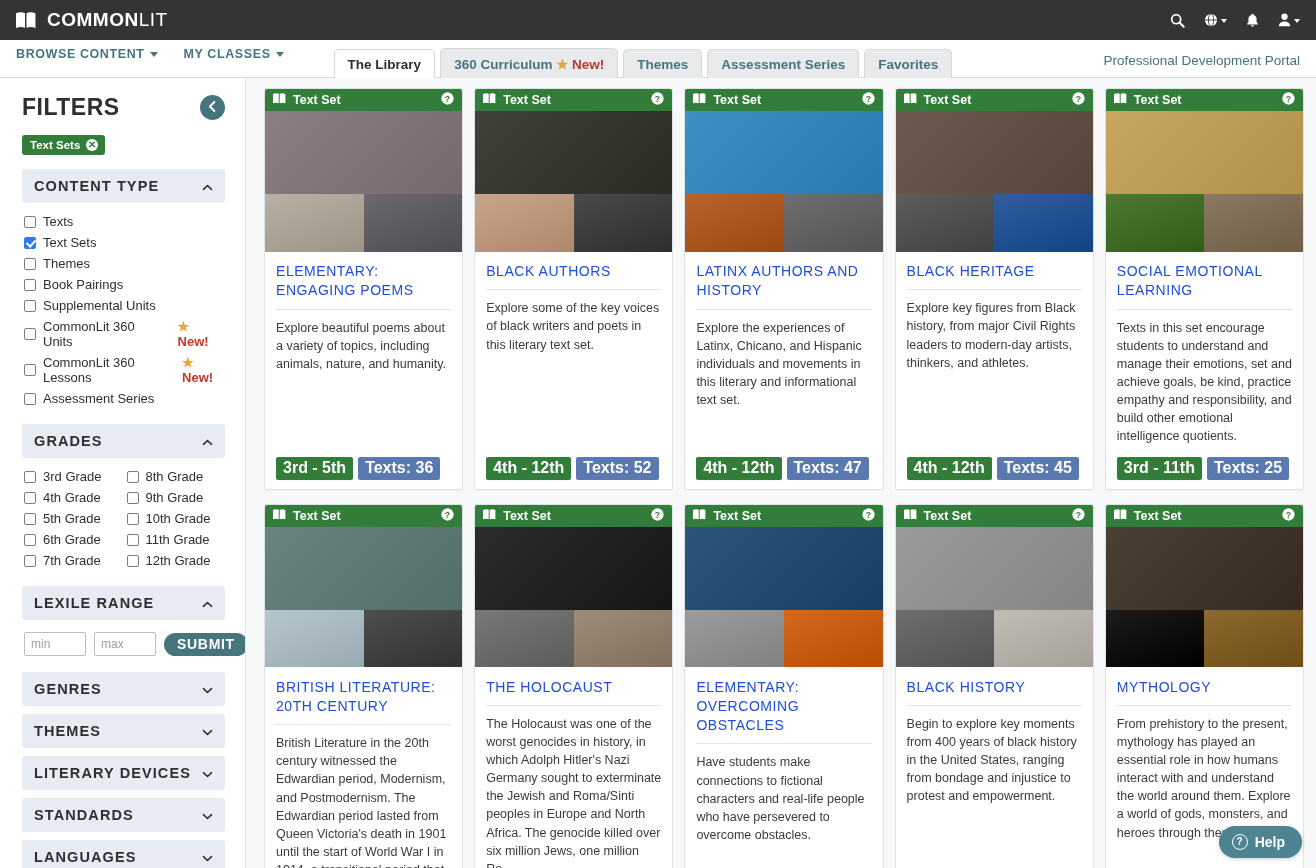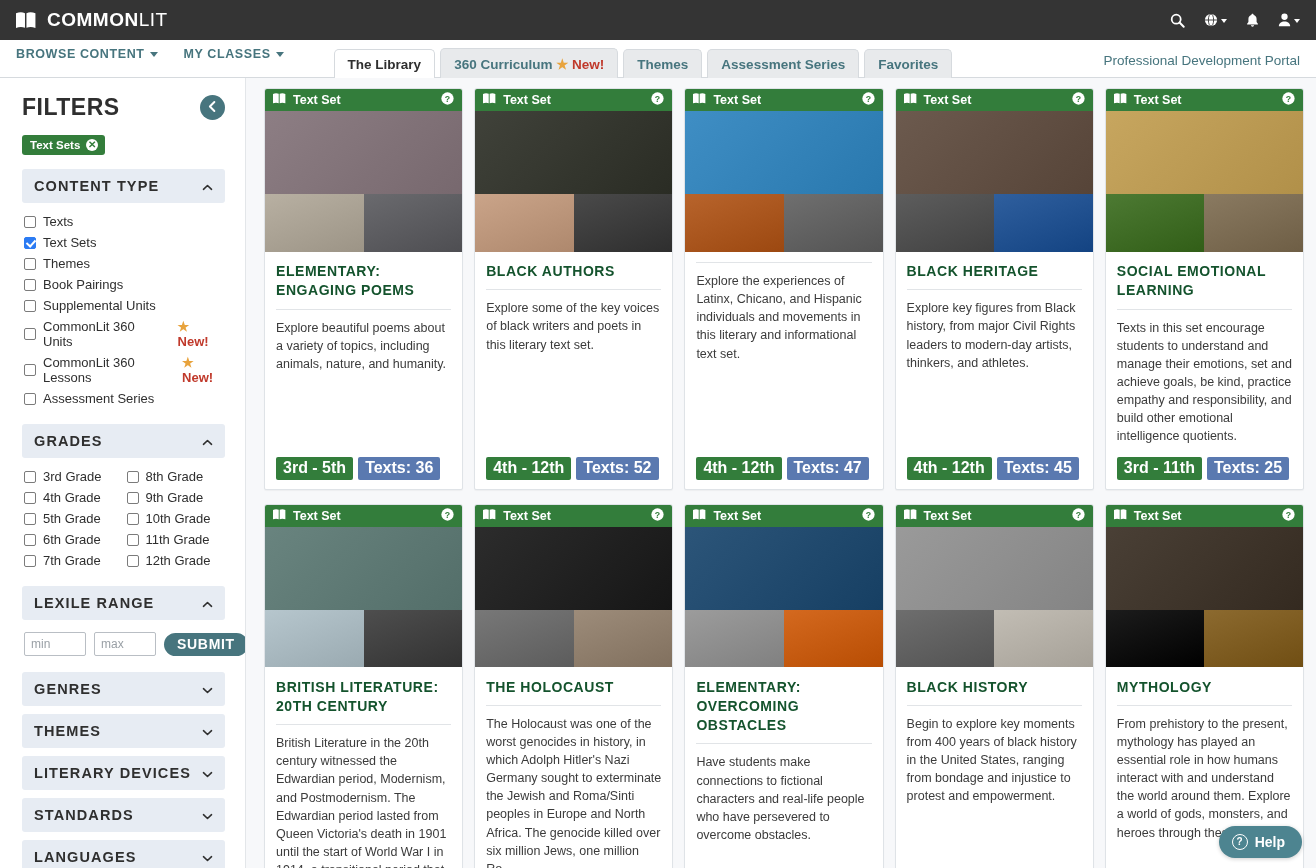--- a/index.html
+++ b/index.html
@@ -129,21 +129,21 @@
     background:#337d3b; color:#fff; height:22px; display:flex; align-items:center;
     padding:0 8px; gap:6px; font-size:12.5px; font-weight:bold;
   }
   .card-head .q { margin-left:auto; }
   .thumb { width:100%; height:141px; display:grid; grid-template-rows:59% 41%; }
   .thumb-top { width:100%; height:100%; }
   .thumb-bot { display:grid; grid-template-columns:1fr 1fr; }
   .tile { width:100%; height:100%; }
   .card-body { padding:10px 11px 9px; display:flex; flex-direction:column; flex:1; }
   .card-title {
-    font-size:14px; font-weight:bold; letter-spacing:.55px; color:#14532d;
+    font-size:14px; font-weight:normal; letter-spacing:.55px; color:#1d4ed8;
     text-transform:uppercase; line-height:1.38; margin:0 0 8px;
   }
   .card-divider { border-top:1px solid #e1e4e7; margin:0 0 9px; }
   .card-desc { font-size:12.5px; line-height:1.45; color:#3b3b3b; margin:0 0 11px; }
   .card-tags { margin-top:auto; display:flex; gap:5px; }
   .tag { font-size:16px; font-weight:bold; color:#fff; padding:2.5px 7px; border-radius:2px; }
   .tag.grade { background:#337d3b; }
   .tag.texts { background:#5a79b0; }
 
   
@@ -463,20 +463,21 @@
               </svg></span>
           </div>
           <div class="thumb">
             <div class="thumb-top ph" style="background: linear-gradient(135deg, rgb(63, 142, 196) 0%, rgb(41, 120, 174) 100%);"></div>
             <div class="thumb-bot">
               <div class="tile ph" style="background: linear-gradient(160deg, rgb(184, 100, 44) 0%, rgb(156, 72, 16) 100%);"></div>
               <div class="tile ph" style="background: linear-gradient(160deg, rgb(111, 111, 111) 0%, rgb(83, 83, 83) 100%);"></div>
             </div>
           </div>
           <div class="card-body">
+            <div class="card-title">LATINX AUTHORS AND HISTORY</div>
             <div class="card-divider"></div>
             <div class="card-desc">Explore the experiences of Latinx, Chicano, and Hispanic individuals and movements in this literary and informational text set.</div>
             <div class="card-tags">
               <span class="tag grade">4th - 12th</span>
               <span class="tag texts">Texts: 47</span>
             </div>
           </div>
         </div>
         <div class="card">
           <div class="card-head">

